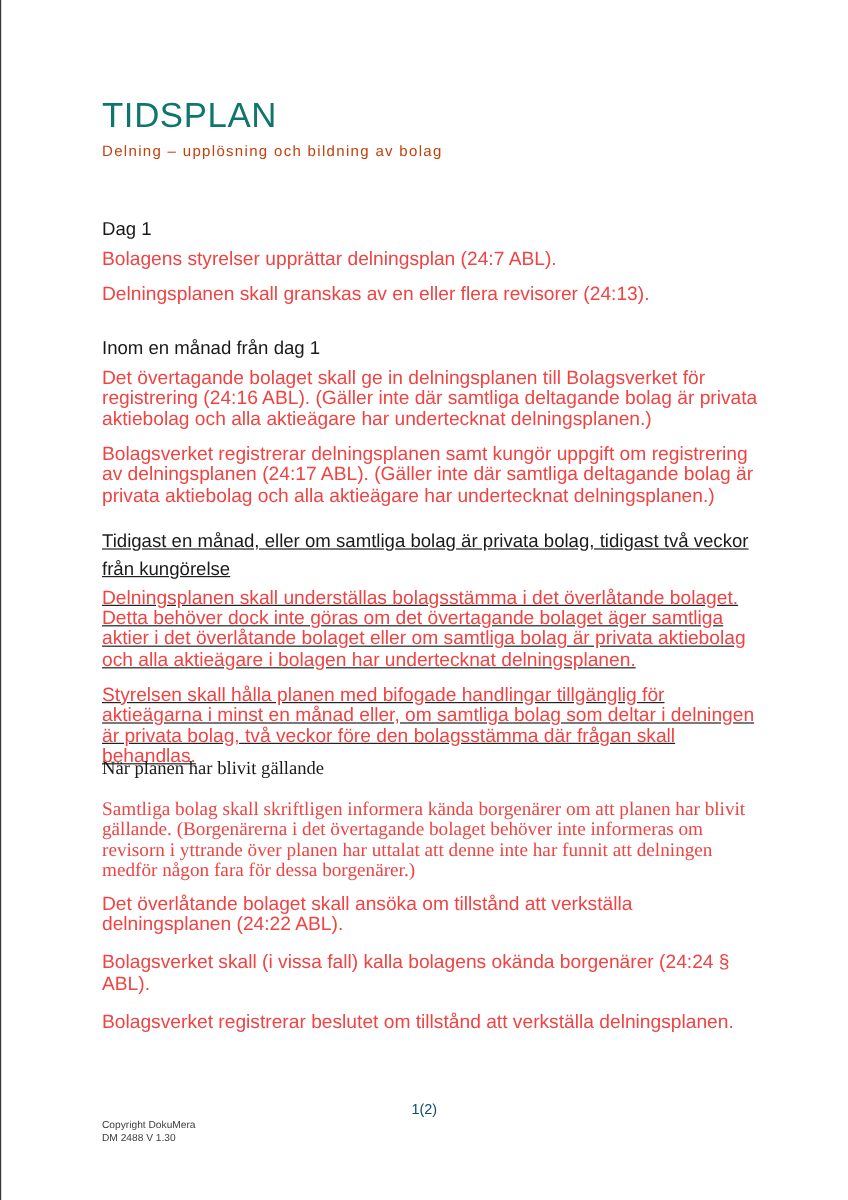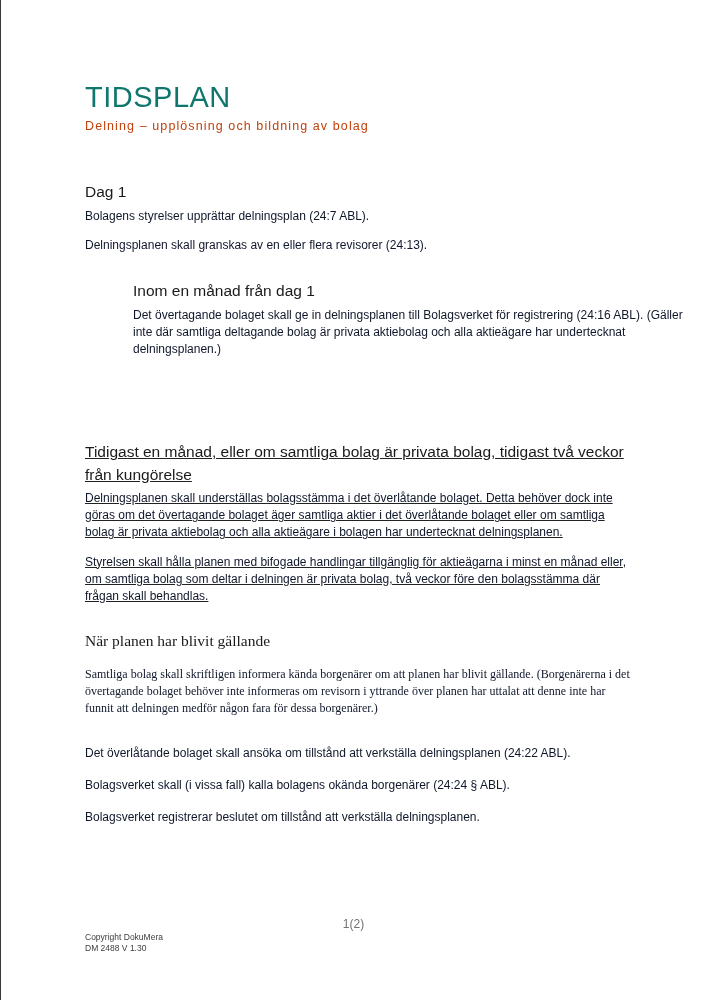--- a/index.html
+++ b/index.html
@@ -36,47 +36,47 @@
     color: #c2410c;
     letter-spacing: 1.1px;
     line-height: 17px;
   }
   .section {
     position: absolute;
     left: 85px;
     width: 552px;
   }
   #sec0 { top: 181px; }
-  #sec1 { top: 280px; margin-left: 48px; }
+  #sec1 { top: 280px; }
   #sec2 { top: 441px; text-decoration: underline; }
   #sec3 { top: 630px; font-family: Liberation Serif, serif; }
   #sec4 { top: 745px; }
   .section-heading {
     font-size: 15.5px;
     font-weight: 400;
     color: #1a1a1a;
     line-height: 22.5px;
     margin: 0 0 4px 0;
   }
   #sec3 .section-heading { margin-bottom: 13px; }
   #sec4 .section-heading { margin-bottom: 12px; }
   .section p {
-    font-size: 12px;
+    font-size: 16px;
     line-height: 17.2px;
     margin: 0 0 12px 0;
-    color: #0f172a;
+    color: #ef4444;
   }
   #sec4 p { margin-bottom: 15px; }
   .page-number {
     position: absolute;
     left: 0; top: 917px;
     width: 707px;
     text-align: center;
     font-size: 12px;
-    color: #737373;
+    color: #0c4a6e;
   }
   .footer-copyright {
     position: absolute;
     left: 85px; top: 932px;
     font-size: 8.5px;
     line-height: 11px;
     color: #3d3d3d;
   }
 </style>
 </head>
@@ -89,20 +89,21 @@
 
 <div class="section" id="sec0">
   <h2 class="section-heading">Dag 1</h2>
   <p>Bolagens styrelser upprättar delningsplan (24:7 ABL).</p>
   <p>Delningsplanen skall granskas av en eller flera revisorer (24:13).</p>
 </div>
 
 <div class="section" id="sec1">
   <h2 class="section-heading">Inom en månad från dag 1</h2>
   <p>Det övertagande bolaget skall ge in delningsplanen till Bolagsverket för registrering (24:16 ABL). (Gäller inte där samtliga deltagande bolag är privata aktiebolag och alla aktieägare har undertecknat delningsplanen.)</p>
+  <p>Bolagsverket registrerar delningsplanen samt kungör uppgift om registrering av delningsplanen (24:17 ABL). (Gäller inte där samtliga deltagande bolag är privata aktiebolag och alla aktieägare har undertecknat delningsplanen.)</p>
 </div>
 
 <div class="section" id="sec2">
   <h2 class="section-heading">Tidigast en månad, eller om samtliga bolag är privata bolag, tidigast två veckor från kungörelse</h2>
   <p>Delningsplanen skall underställas bolagsstämma i det överlåtande bolaget. Detta behöver dock inte göras om det övertagande bolaget äger samtliga aktier i det överlåtande bolaget eller om samtliga bolag är privata aktiebolag och alla aktieägare i bolagen har undertecknat delningsplanen.</p>
   <p>Styrelsen skall hålla planen med bifogade handlingar tillgänglig för aktieägarna i minst en månad eller, om samtliga bolag som deltar i delningen är privata bolag, två veckor före den bolagsstämma där frågan skall behandlas.</p>
 </div>
 
 <div class="section" id="sec3">
   <h2 class="section-heading">När planen har blivit gällande</h2>

